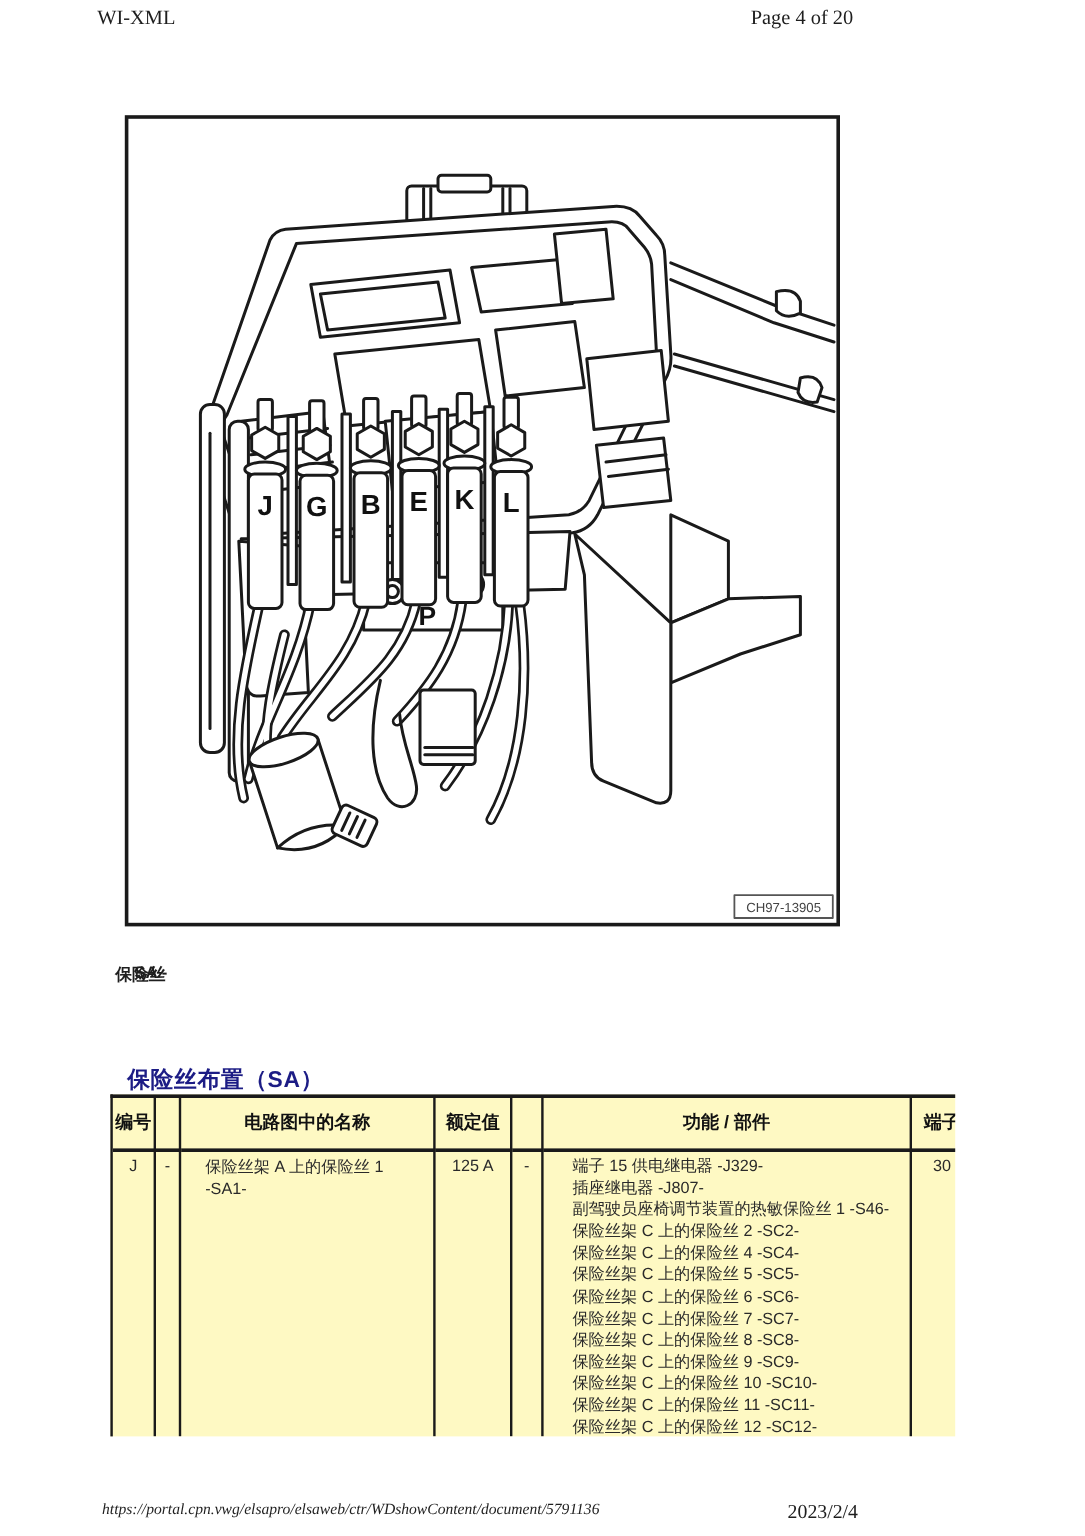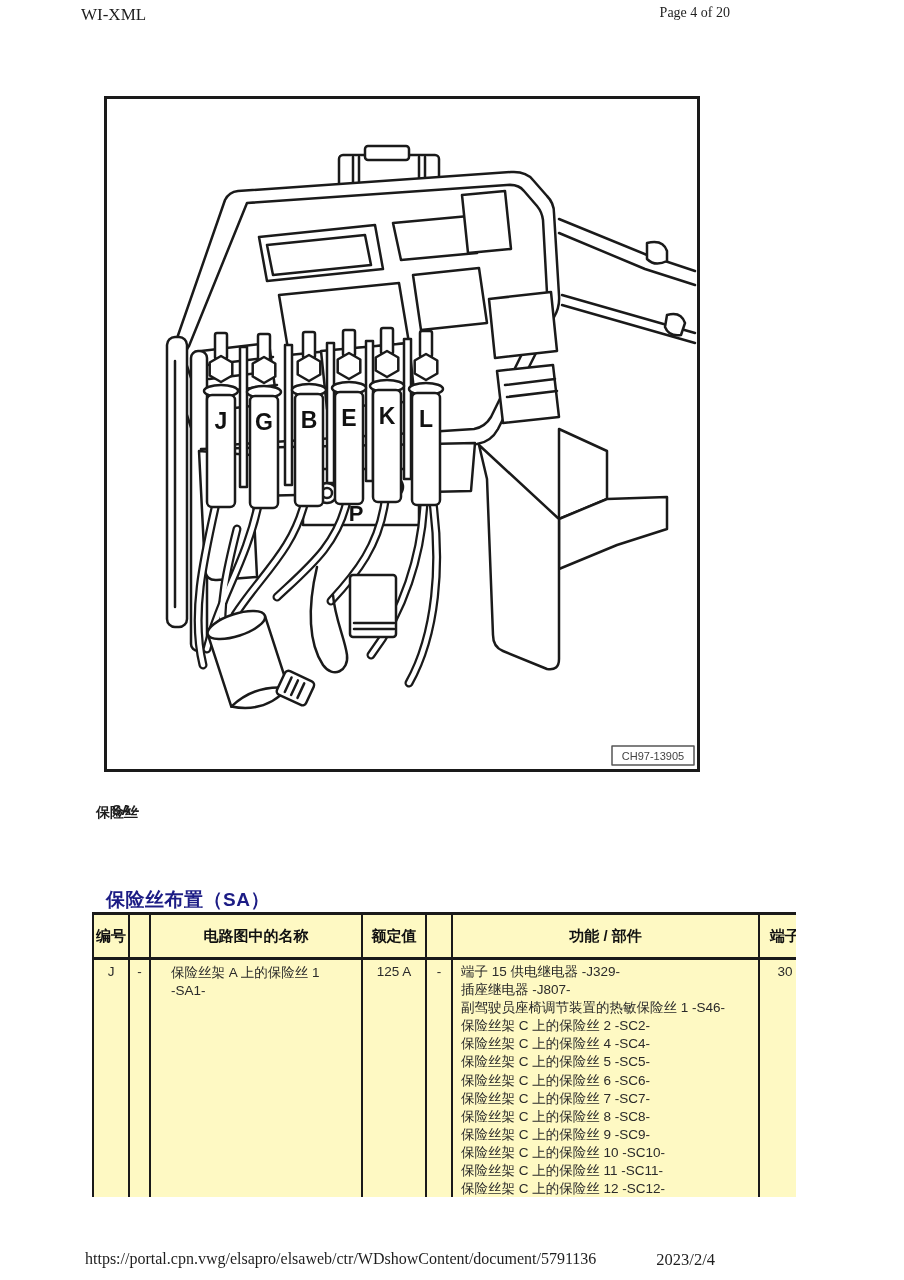--- a/index.html
+++ b/index.html
@@ -1,42 +1,42 @@
 <!DOCTYPE html>
 <html><head>
 <meta charset="utf-8">
 <style>
   html,body{margin:0;padding:0;background:#fff;}
   .page{position:relative;width:796px;height:1280px;background:#fff;overflow:hidden;
         font-family:"Liberation Sans",sans-serif;color:#2a2a2a;}
   .serif{font-family:"Liberation Serif",serif;color:#1e1e1e;}
   .hdr-left{position:absolute;left:81px;top:5px;font-size:17px;}
-  .hdr-right{position:absolute;right:66px;top:5px;font-size:14px;}
+  .hdr-right{position:absolute;right:85px;top:5px;font-size:17px;}
   .figure-box{position:absolute;left:104px;top:96px;width:596px;height:676px;
               border:3px solid #1a1a1a;box-sizing:border-box;background:#fff;}
   .figure-box svg{display:block;width:100%;height:100%;}
   .caption{position:absolute;left:96px;top:804px;font-size:14px;font-weight:bold;color:#1e1e1e;}
   .caption-sub{position:absolute;left:112px;top:802px;font-size:14px;font-weight:bold;color:#1e1e1e;text-align:right;}
   .section-title{position:absolute;left:90px;top:871px;margin:16px;font-size:19px;
                  font-weight:bold;color:#1c1c85;letter-spacing:.5px;}
   
   .tbl{position:absolute;left:92px;top:912px;width:720px;height:285px;box-sizing:border-box;
        border-top:3px solid #1a1a1a;border-left:2px solid #1a1a1a;
        display:grid;grid-template-columns:36px 21px 212px 64px 26px 307px 52px;
        grid-template-rows:45px 237px;overflow:hidden;background:#fef9c3;}
   .hc{box-sizing:border-box;border-right:2px solid #1a1a1a;border-bottom:3px solid #1a1a1a;
       display:flex;align-items:center;justify-content:center;text-align:center;
       font-weight:bold;font-size:15px;color:#111;line-height:1.15;word-break:break-all;padding:2px;}
   .bc{box-sizing:border-box;border-right:2px solid #1a1a1a;font-size:13.5px;
       padding-top:4px;color:#2a2a2a;}
   .bc.center{text-align:center;}
   .bc.left{padding-left:20px;padding-right:4px;line-height:18px;}
-  .bc.fn{padding-left:8px;line-height:18.1px;padding-top:3px;}
+  .bc.fn{padding-left:24px;line-height:18.1px;padding-top:3px;}
   .bc.fn div{white-space:nowrap;}
-  .ftr-url{position:absolute;left:85px;top:1250px;font-size:16px;}
+  .ftr-url{position:absolute;left:85px;top:1250px;font-size:13px;font-style:italic;}
   .ftr-date{position:absolute;right:81px;top:1250px;font-size:16.5px;}
   text.tl{font-family:"Liberation Sans",sans-serif;font-weight:bold;font-size:23px;fill:#111;stroke:none;}
   text.pl{font-family:"Liberation Sans",sans-serif;font-weight:bold;font-size:22px;fill:#111;stroke:none;}
   text.rc{font-family:"Liberation Sans",sans-serif;font-size:11px;fill:#444;stroke:none;}
 </style>
 </head>
 <body>
 
 <div class="page">
 

